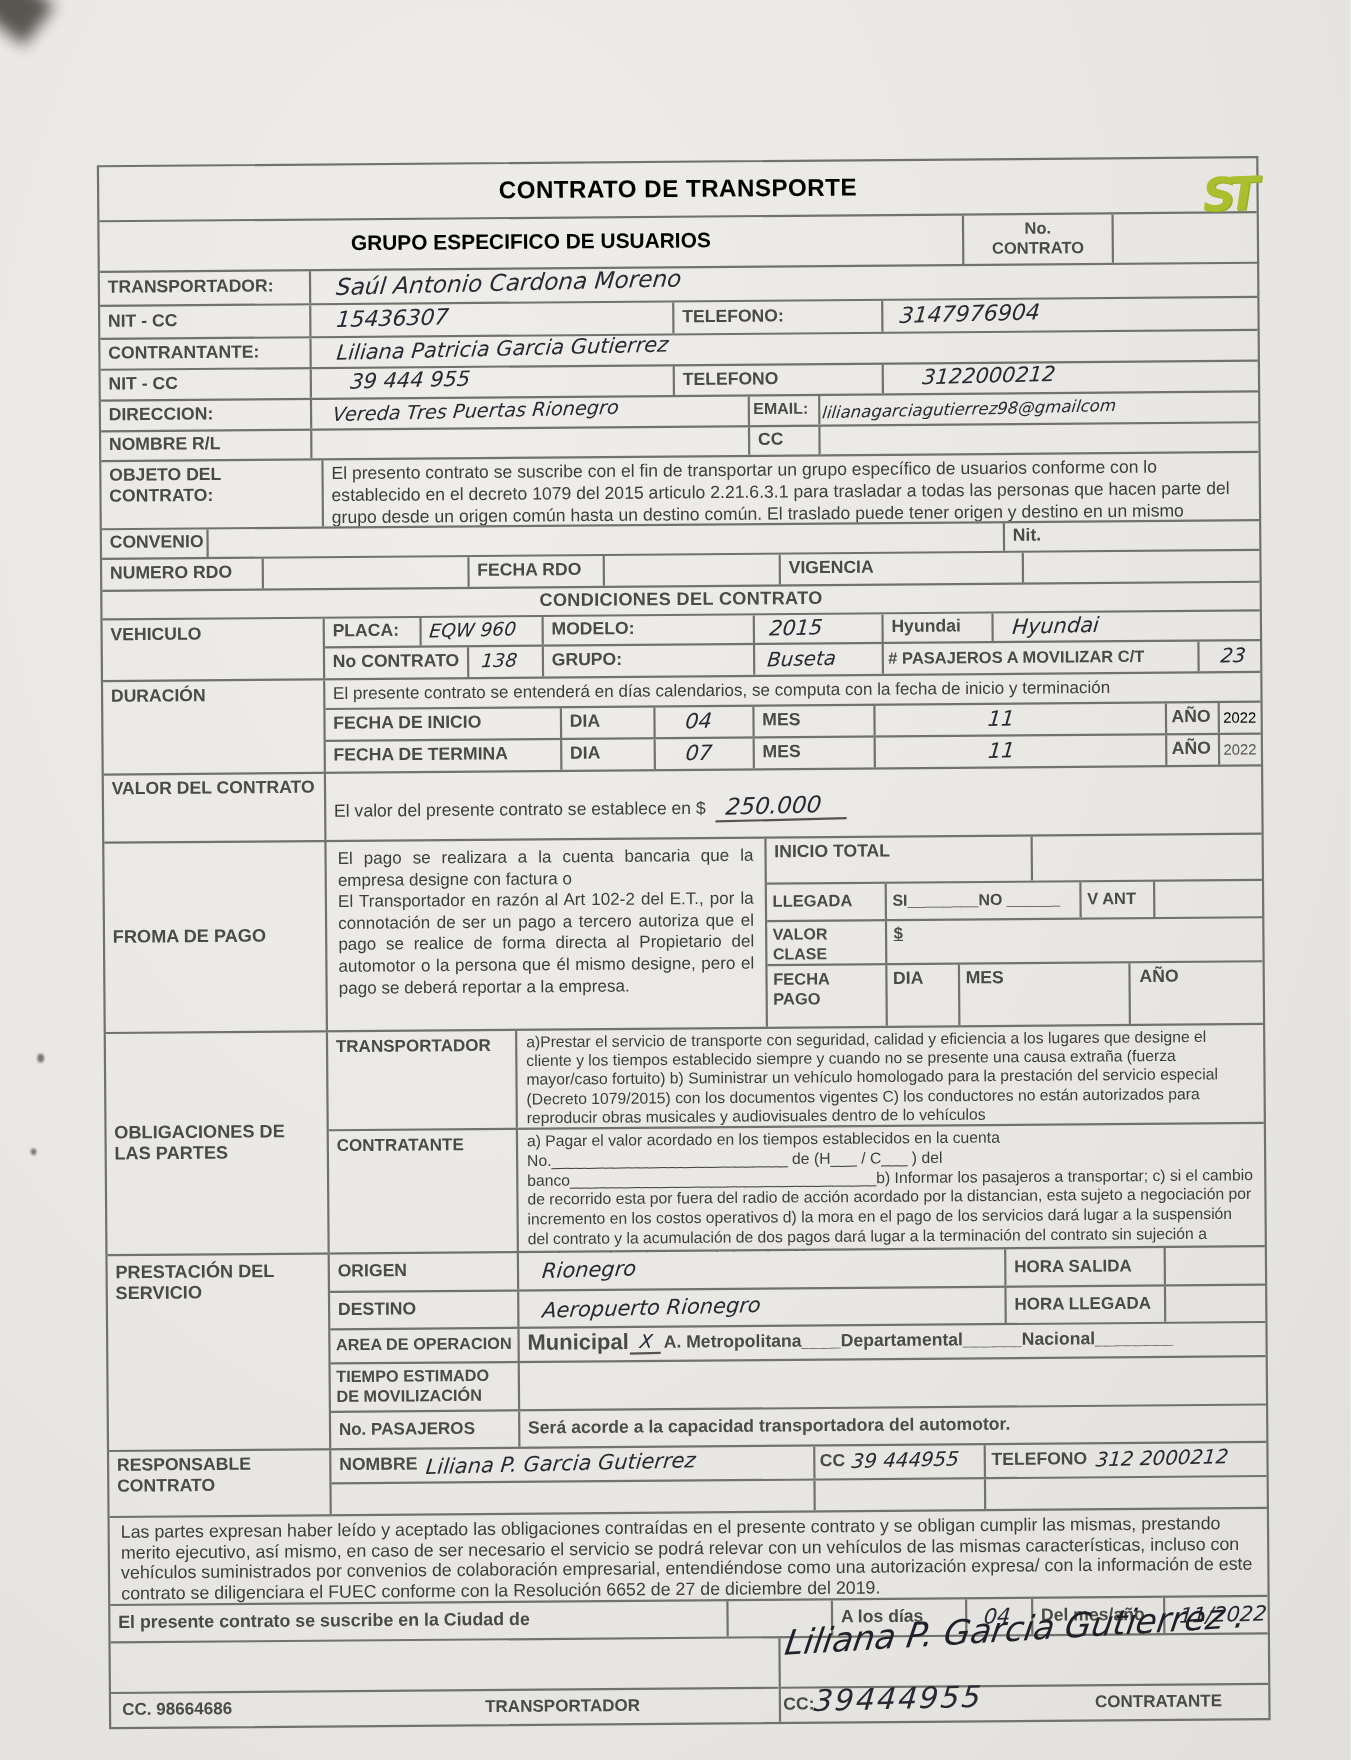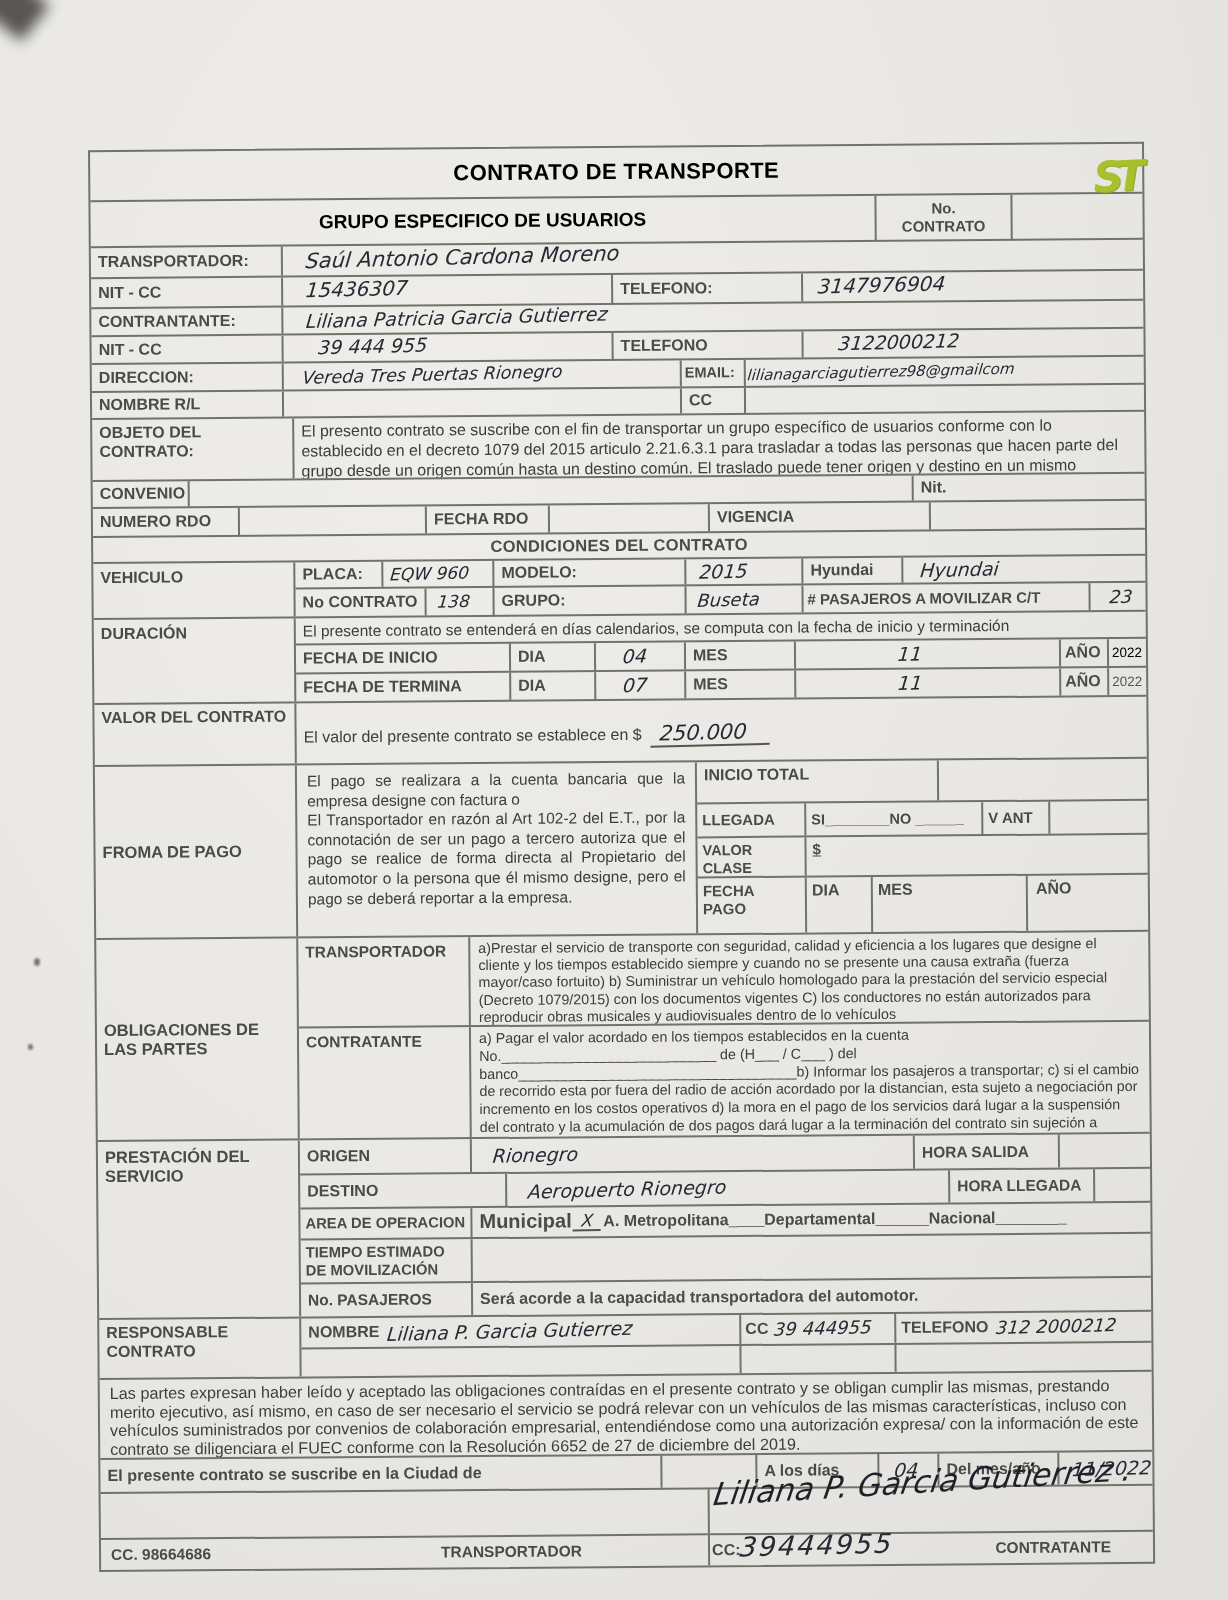--- a/index.html
+++ b/index.html
@@ -342,21 +342,21 @@
             </div>
           <div class="c vc" style="width:443px">
               <span class="hw" style="font-size:19px;margin-left:14px">Rionegro</span>
             </div>
           <div class="c vc" style="width:145px">
               <span class="lb" style="font-size:15.5px">HORA SALIDA</span>
             </div>
           <div class="c fx"></div>
         </div>
         <div class="srow" style="height:34px">
-          <div class="c vc" style="width:207px">
+          <div class="c vc" style="width:172px">
               <span class="lb">DESTINO</span>
             </div>
           <div class="c vc" style="width:443px">
               <span class="hw" style="font-size:19px;margin-left:14px">Aeropuerto Rionegro</span>
             </div>
           <div class="c vc" style="width:145px">
               <span class="lb" style="font-size:15.5px">HORA LLEGADA</span>
             </div>
           <div class="c fx"></div>
         </div>

